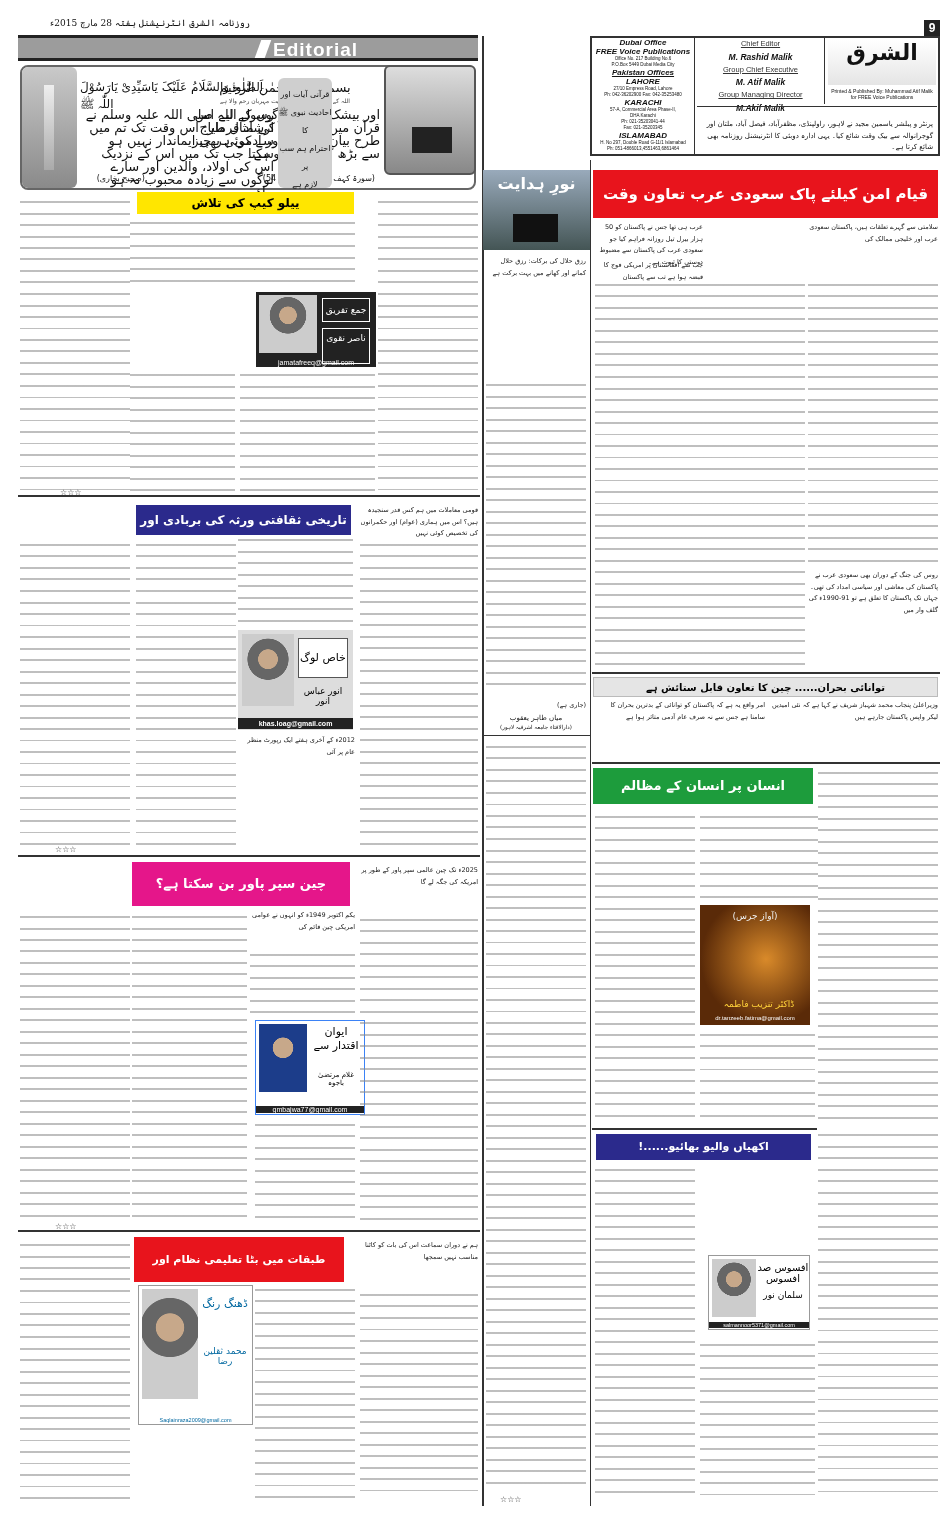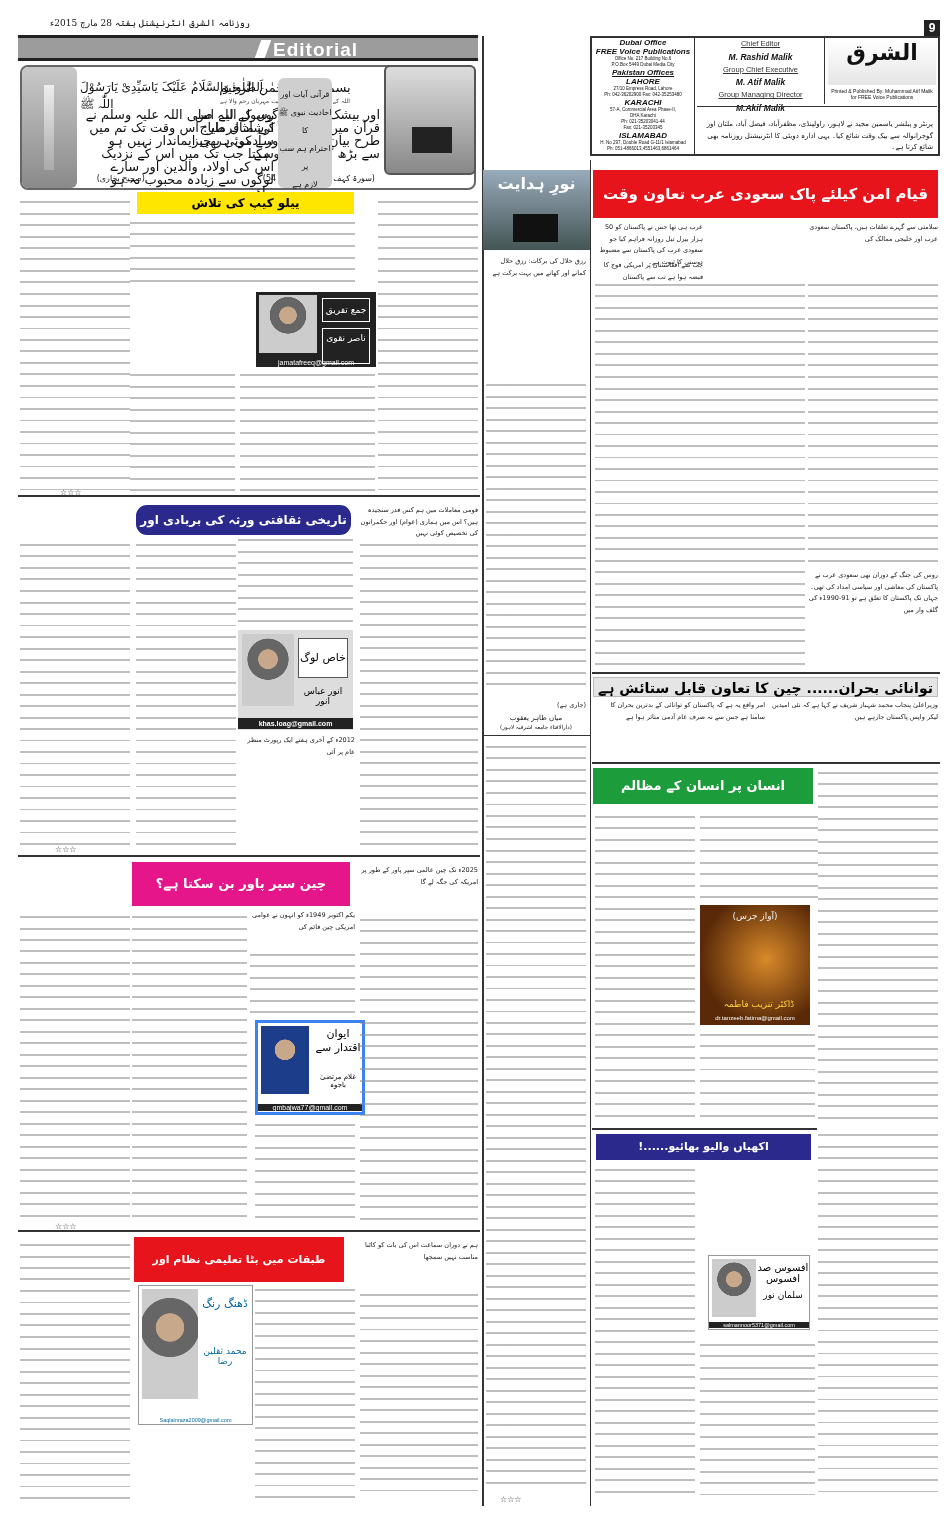--- a/index.html
+++ b/index.html
@@ -43,22 +43,22 @@
   #mh-note { left: 697px; top: 106px; width: 240px; height: 46px; border-top: 1px solid #333; font-size: 7px; line-height: 11.5px; padding: 12px 4px; }
 
   
   .vline { background: #333; width: 2px; }
   .hline { background: #333; height: 2px; }
 
   
   .hb { text-align: center; font-family: "DejaVu Sans", sans-serif; font-weight: bold; direction: rtl; }
   #hb-yellow { left: 137px; top: 192px; width: 217px; height: 22px; background: #ffe600; color: #000; font-size: 12px; line-height: 22px; }
   #hb-red1 { left: 593px; top: 170px; width: 345px; height: 48px; background: #e8141c; color: #fff; font-size: 15px; line-height: 48px; }
-  #hb-blue1 { left: 136px; top: 505px; width: 215px; height: 30px; background: #2b2a8c; color: #fff; font-size: 12px; line-height: 30px; border-radius: 11px; }
-  #hb-gray { left: 593px; top: 677px; width: 345px; height: 20px; background: #e5e5e5; color: #000; font-size: 14px; line-height: 20px; border: 1px solid #bbb; }
+  #hb-blue1 { left: 136px; top: 505px; width: 215px; height: 30px; background: #2b2a8c; color: #fff; font-size: 12px; line-height: 30px; }
+  #hb-gray { left: 593px; top: 677px; width: 345px; height: 20px; background: #e5e5e5; color: #000; font-size: 10px; line-height: 20px; border: 1px solid #bbb; }
   #hb-green { left: 593px; top: 768px; width: 220px; height: 36px; background: #1d9c3c; color: #fff; font-size: 13px; line-height: 36px; }
   #hb-magenta { left: 132px; top: 862px; width: 218px; height: 44px; background: #e5168a; color: #fff; font-size: 13px; line-height: 44px; }
   #hb-blue2 { left: 596px; top: 1134px; width: 215px; height: 26px; background: #2b2a8c; color: #fff; font-size: 11px; line-height: 26px; }
   #hb-red2 { left: 134px; top: 1237px; width: 210px; height: 45px; background: #e8141c; color: #fff; font-size: 11px; line-height: 45px; }
 
   
   #nur-hidayat { left: 483px; top: 170px; width: 107px; height: 80px; background: linear-gradient(#9ab, #455); color: #fff; font-size: 16px; font-weight: bold; text-align: center; padding-top: 4px; }
   #nur-hidayat::after { content: ""; position: absolute; left: 30px; top: 44px; width: 45px; height: 28px; background: #111; }
   #war-img { left: 700px; top: 905px; width: 110px; height: 120px; background: radial-gradient(circle at 60% 45%, #d98a2a, #5a2a08 70%); color: #fff; font-size: 8px; text-align: center; }
   #war-img .cap { position: absolute; top: 6px; left: 0; right: 0; font-size: 9px; color: #eee; }
@@ -66,21 +66,21 @@
   #war-img .nm { position: absolute; bottom: 16px; left: 8px; right: 0; font-size: 9px; color: #ffd23a; }
 
   
   .col-box { background: #222; color: #fff; }
   .col-photo { position: absolute; background: radial-gradient(circle at 50% 35%, #c7a88a 0 18%, #666 19% 38%, #ccc 39%); }
   .col-name { position: absolute; font-size: 9px; text-align: center; border: 1px solid #fff; }
   .col-mail { position: absolute; left: 0; right: 0; bottom: 1px; font: 7px "Liberation Sans", sans-serif; text-align: center; }
   #cb1 { left: 256px; top: 292px; width: 120px; height: 75px; }
   #cb2 { left: 238px; top: 630px; width: 115px; height: 100px; background: #ddd; color: #000; }
   #cb2 .col-mail { background: #222; color: #fff; font-weight: bold; font-size: 7px; padding: 2px 0; }
-  #cb3 { left: 255px; top: 1020px; width: 110px; height: 95px; background: #fff; color: #000; border: 3px solid #3b82f6; }
+  #cb3 { left: 255px; top: 1020px; width: 110px; height: 95px; background: #fff; color: #000; border: 1px solid #3b82f6; }
   #cb3 .col-mail { background: #222; color: #fff; }
   #cb4 { left: 138px; top: 1285px; width: 115px; height: 140px; background: #fff; color: #0369a1; border: 1px solid #999; text-decoration: underline; }
   #cb5 { left: 708px; top: 1255px; width: 102px; height: 75px; background: #fff; color: #000; border: 1px solid #999; }
   #cb5 .col-mail { background: #222; color: #fff; }
 
   
   .tb { position: absolute; direction: rtl; font-family: "DejaVu Sans", sans-serif; font-size: 6.5px; line-height: 11.5px; color: #222; overflow: hidden; }
   .stars { position: absolute; font-size: 8px; color: #333; }
   .byline { font-size: 7px; text-align: center; }
 </style>

